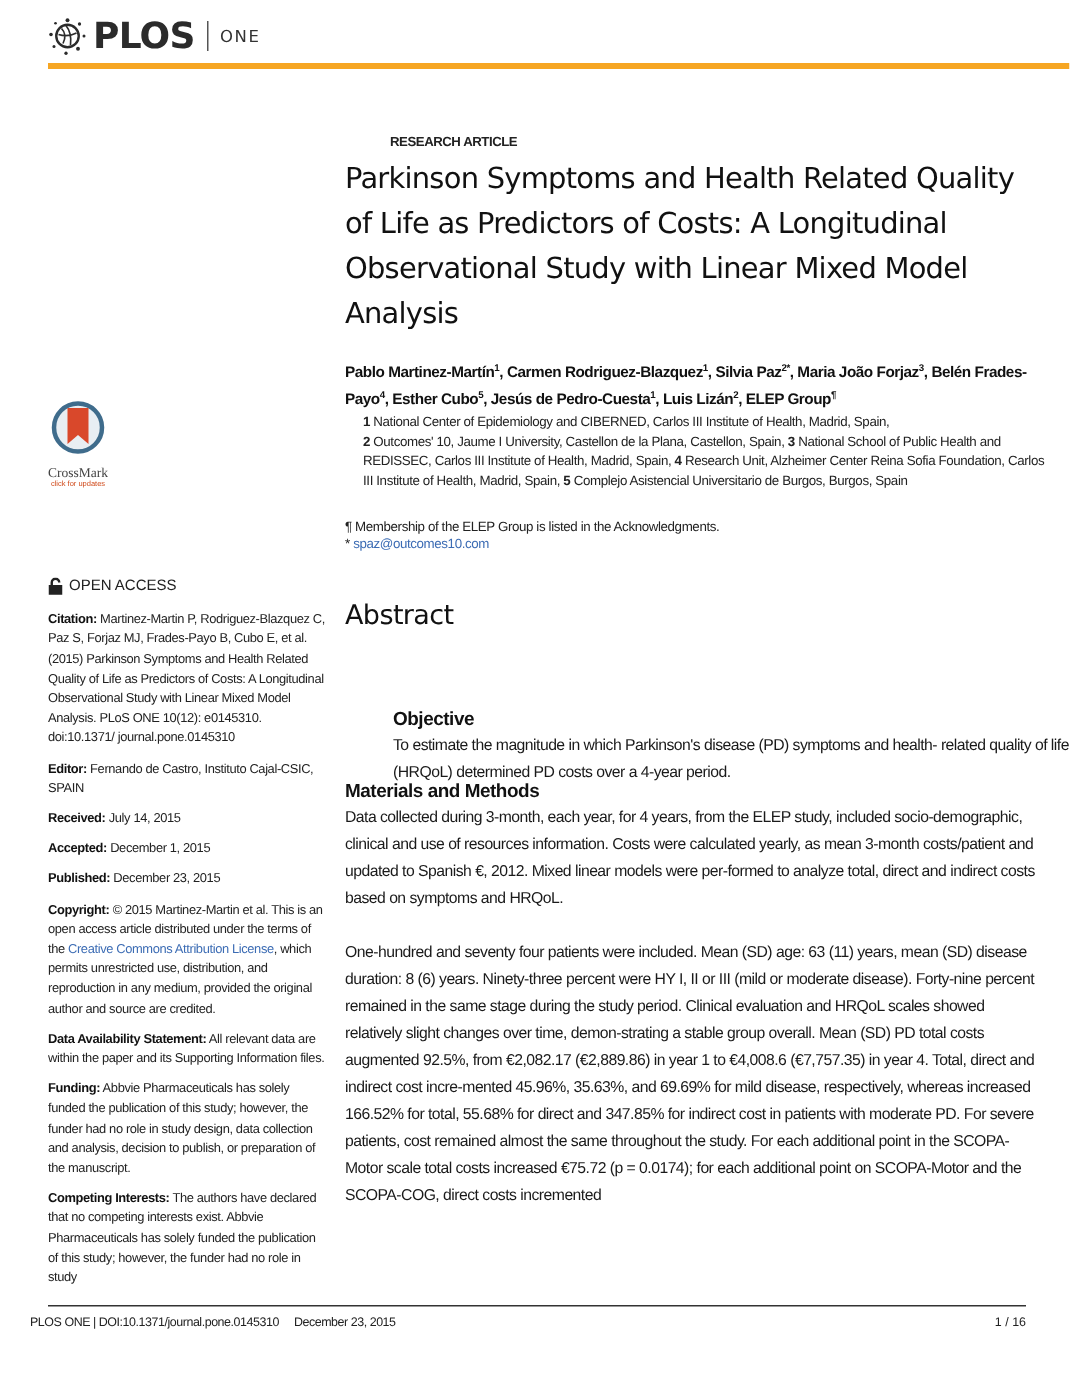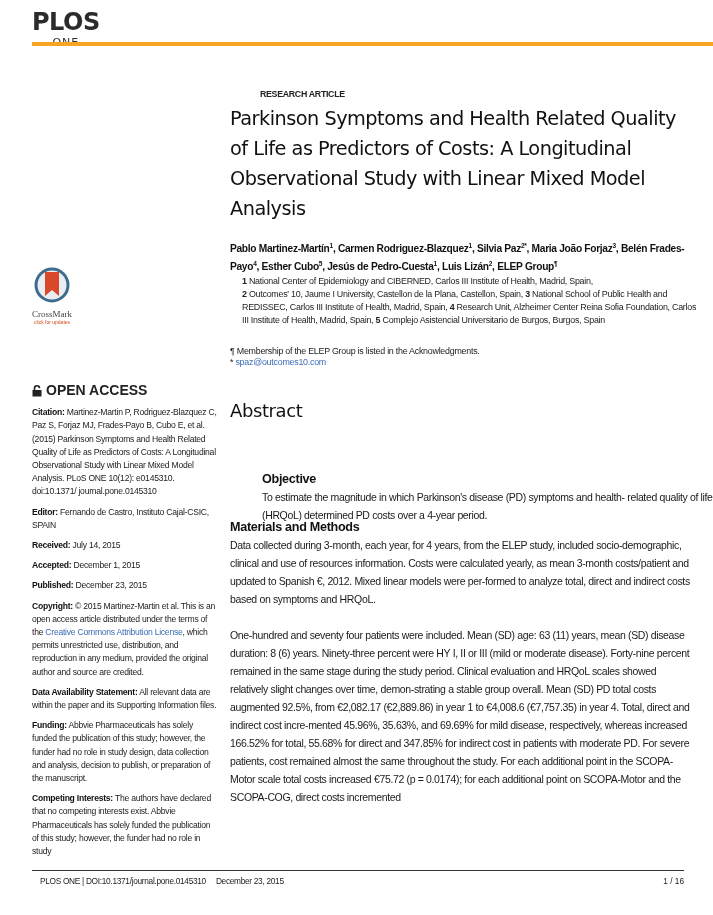--- a/index.html
+++ b/index.html
@@ -1,51 +1,51 @@
 <!DOCTYPE html>
 <html><head>
 <meta charset="utf-8">
 <style>
   html, body { margin: 0; padding: 0; background: #ffffff; }
   body { width: 713px; height: 915px; position: relative; overflow: hidden; font-family: "Liberation Sans", sans-serif; color: #1a1a1a; }
 
-  .header { position: absolute; left: 32px; top: 8px; height: 32px; display: flex; align-items: center; flex-direction: column; }
+  .header { position: absolute; left: 32px; top: 8px; height: 32px; display: flex; align-items: center; }
   .logo-globe { width: 26px; height: 26px; margin-right: 4px; }
   .logo-plos { font-family: "DejaVu Sans", sans-serif; font-weight: bold; font-size: 24px; color: #2b2b2b; letter-spacing: -0.5px; }
   .logo-sep { width: 1px; height: 20px; background: #555; margin: 0 8px 0 8px; }
   .logo-one { font-family: "DejaVu Sans", sans-serif; font-size: 11px; color: #333; letter-spacing: 1px; }
   .orange-bar { position: absolute; left: 32px; top: 42px; width: 681px; height: 4px; background: #f6a623; }
 
   .crossmark { position: absolute; left: 30px; top: 266px; width: 44px; text-align: center; }
   .crossmark-text { font-family: "Liberation Serif", serif; font-size: 9px; color: #444; margin-top: 1px; }
   .crossmark-sub { font-size: 5px; color: #d04b1c; margin-top: 0; }
 
   .sidebar { position: absolute; left: 32px; top: 384px; width: 185px; font-family: "Liberation Sans", sans-serif; font-size: 8.6px; line-height: 13.2px; color: #222; letter-spacing: -0.25px; }
-  .oa { display: flex; align-items: center; font-size: 14px; letter-spacing: 0; margin-bottom: 9px; font-weight: bold; }
+  .oa { display: flex; align-items: center; font-size: 10px; letter-spacing: 0; margin-bottom: 9px; }
   .oa-icon { margin-right: 4px; }
   .sb-block { margin-bottom: 7px; }
   .sb-label { font-weight: bold; color: #111; }
   .link { color: #3c6cb4; margin-top: 29px; }
 
   .main { position: absolute; left: 230px; top: 0; width: 460px; }
   .kicker { position: absolute; top: 89px; left: 0; font-size: 8.8px; font-weight: bold; color: #222; letter-spacing: -0.3px; padding-left: 30px; }
   .title { position: absolute; top: 104px; left: 0; width: 460px; font-family: "DejaVu Sans", sans-serif; font-size: 19.3px; line-height: 30px; color: #111; letter-spacing: -0.5px; }
   .authors { position: absolute; top: 238px; left: 0; width: 460px; font-size: 10.2px; font-weight: bold; line-height: 15px; color: #111; letter-spacing: -0.3px; }
   .authors sup { font-size: 6.5px; }
   .affil { position: absolute; top: 275px; left: 12px; width: 460px; font-size: 8.9px; line-height: 13px; color: #222; letter-spacing: -0.25px; }
   .affil b { font-weight: bold; }
   .notes { position: absolute; top: 346px; left: 0; width: 460px; font-size: 8.9px; line-height: 11px; color: #222; letter-spacing: -0.25px; }
   .abstract-h { position: absolute; top: 400px; left: 0; font-family: "DejaVu Sans", sans-serif; font-size: 18px; color: #111; letter-spacing: -0.4px; }
 
   .section { position: absolute; left: 0; width: 460px; }
   .section h3 { margin: 0 0 2px 0; font-size: 12.6px; font-weight: bold; color: #111; letter-spacing: -0.3px; }
   .section p { margin: 0; font-size: 10.5px; line-height: 18px; color: #1a1a1a; letter-spacing: -0.35px; }
 
   .footer-rule { position: absolute; left: 32px; top: 870px; width: 652px; height: 1px; background: #333; }
-  .footer-left { position: absolute; left: 40px; top: 876px; font-size: 8.3px; color: #222; letter-spacing: -0.3px; }
+  .footer-left { position: absolute; left: 20px; top: 876px; font-size: 8.3px; color: #222; letter-spacing: -0.3px; }
   .footer-left .date { margin-left: 10px; }
   .footer-right { position: absolute; left: 640px; top: 876px; width: 44px; text-align: right; font-size: 8.3px; color: #222; }
 </style>
 </head>
 <body>
 
 <div class="header">
   <svg class="logo-globe" viewBox="0 0 26 26">
     <circle cx="13" cy="13" r="7.5" fill="none" stroke="#2b2b2b" stroke-width="1.6"></circle>
     <path d="M9 8 Q13 12 10 18 M12 6 Q16 11 15 19 M7 12 Q13 14 19 11" fill="none" stroke="#2b2b2b" stroke-width="1.1"></path>

